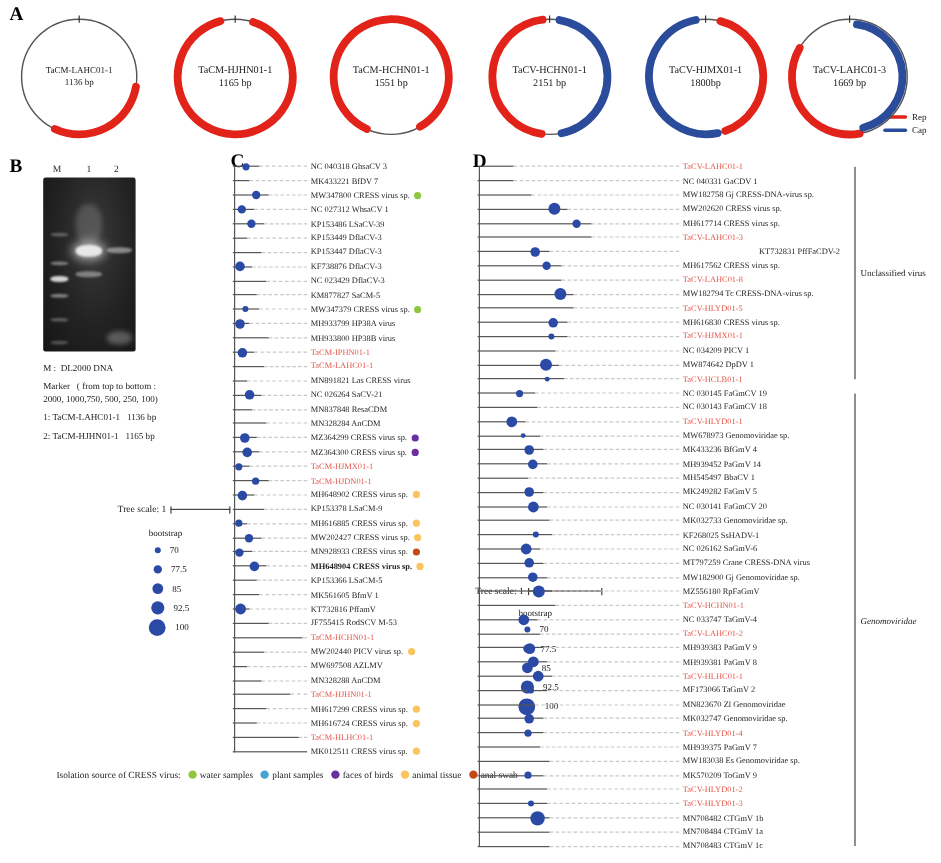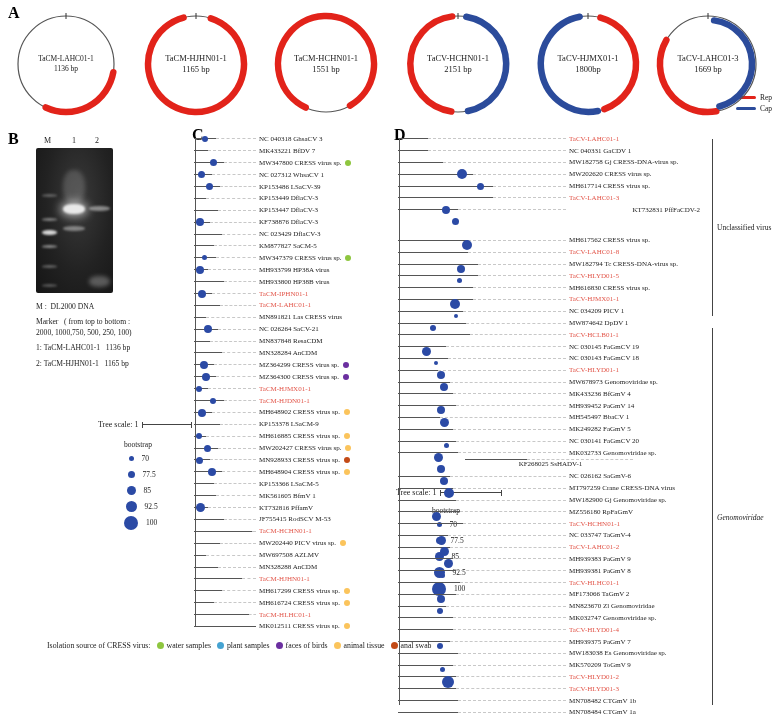--- a/index.html
+++ b/index.html
@@ -329,21 +329,21 @@
       <div class="bsnode" style="width: 7px; height: 7px; left: 10px; top: 311.85px;"></div>
       <div class="trow" style="height: 11.9px;">
         <div class="branchzone" style="width: 62px;">
           <span class="branch" style="width: 16px;"></span>
           <span class="leader"></span>
         </div>
         <span class="tlabel">MN928933 CRESS virus sp.</span>
         <span class="leafdot" style="width: 6px; height: 6px; background: rgb(195, 74, 22);"></span>
       </div>
       <div class="bsnode" style="width: 7px; height: 7px; left: 2px; top: 323.75px;"></div>
-      <div class="trow" style="height: 11.9px;">
+      <div class="trow" style="height: 11.9px; font-weight: bold;">
         <div class="branchzone" style="width: 62px;">
           <span class="branch" style="width: 28px;"></span>
           <span class="leader"></span>
         </div>
         <span class="tlabel">MH648904 CRESS virus sp.</span>
         <span class="leafdot" style="width: 6px; height: 6px; background: rgb(251, 196, 92);"></span>
       </div>
       <div class="bsnode" style="width: 8px; height: 8px; left: 14px; top: 335.15px;"></div>
       <div class="trow" style="height: 11.9px;">
         <div class="branchzone" style="width: 62px;">
@@ -527,21 +527,21 @@
         <span class="tlabel red">TaCV-LAHC01-3</span>
       </div>
       <div class="trow" style="height: 11.8px; justify-content: space-between;">
         <div class="branchzone" style="width: 168px;">
           <span class="branch" style="width: 60px;"></span>
           <span class="leader"></span>
         </div>
         <span class="tlabel">KT732831 PffFaCDV-2</span>
       </div>
       <div class="bsnode" style="width: 8px; height: 8px; left: 44px; top: 72.7px;"></div>
-      <div class="trow" style="height: 11.8px; margin-top: 19px;">
+      <div class="trow" style="height: 11.8px;">
         <div class="branchzone" style="width: 168px;">
           <span class="branch" style="width: 70px;"></span>
           <span class="leader"></span>
         </div>
         <span class="tlabel">MH617562 CRESS virus sp.</span>
       </div>
       <div class="bsnode" style="width: 7px; height: 7px; left: 54px; top: 85px;"></div>
       <div class="trow" style="height: 11.8px;">
         <div class="branchzone" style="width: 168px;">
           <span class="branch" style="width: 70px;"></span>
@@ -673,21 +673,21 @@
         <span class="tlabel">NC 030141 FaGmCV 20</span>
       </div>
       <div class="bsnode" style="width: 9px; height: 9px; left: 42px; top: 284.6px;"></div>
       <div class="trow" style="height: 11.8px;">
         <div class="branchzone" style="width: 168px;">
           <span class="branch" style="width: 60px;"></span>
           <span class="leader"></span>
         </div>
         <span class="tlabel">MK032733 Genomoviridae sp.</span>
       </div>
-      <div class="trow" style="height: 11.8px; flex-direction: column;">
+      <div class="trow" style="height: 11.8px;">
         <div class="branchzone" style="width: 168px;">
           <span class="branch" style="width: 62px;"></span>
           <span class="leader"></span>
         </div>
         <span class="tlabel">KF268025 SsHADV-1</span>
       </div>
       <div class="bsnode" style="width: 5px; height: 5px; left: 46px; top: 310.2px;"></div>
       <div class="trow" style="height: 11.8px;">
         <div class="branchzone" style="width: 168px;">
           <span class="branch" style="width: 52px;"></span>

